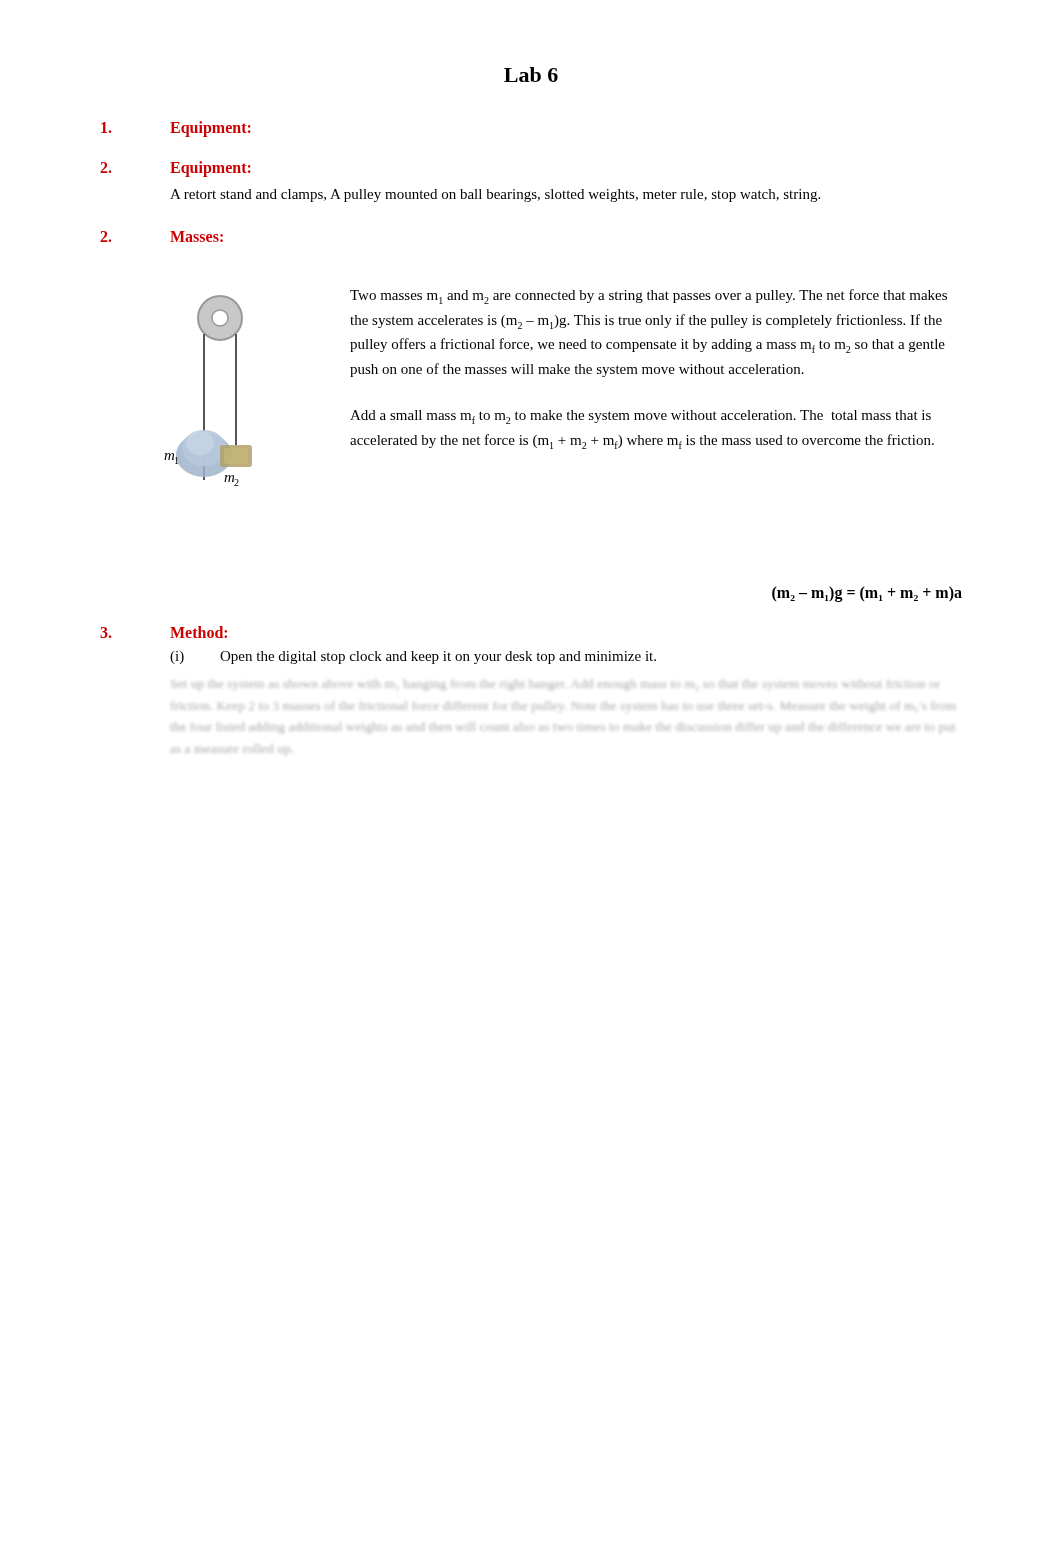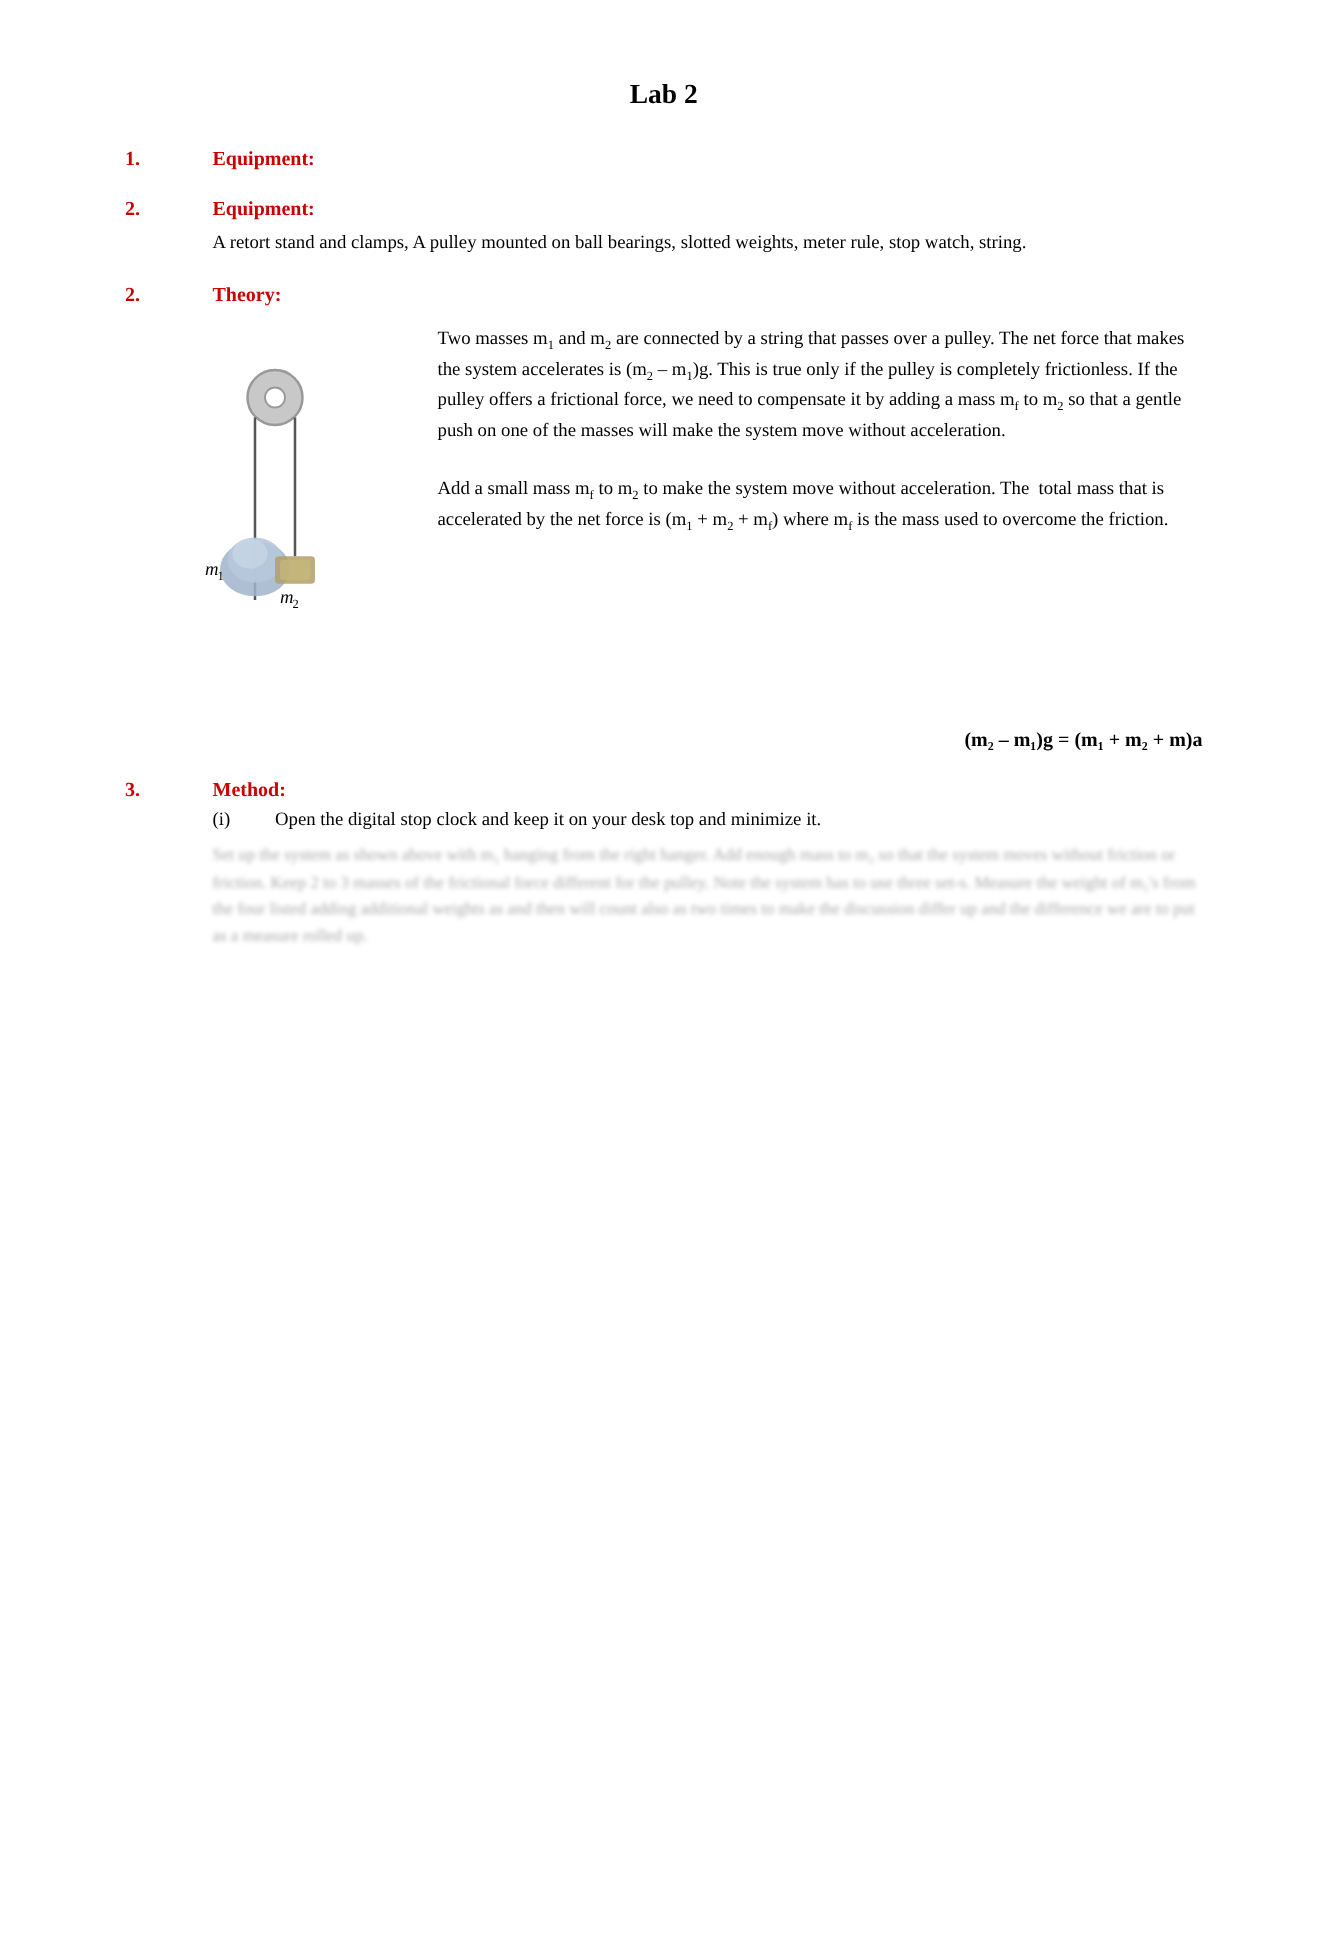--- a/index.html
+++ b/index.html
@@ -70,20 +70,21 @@
     }
     .pulley-svg {
       width: 200px;
       height: 290px;
     }
     .theory-text {
       flex: 1;
       font-size: 15px;
       line-height: 1.55;
       padding-left: 10px;
+      margin-top: 24px;
     }
     .equation-block {
       text-align: right;
       font-size: 16px;
       margin: 14px 0 14px 70px;
       font-weight: bold;
     }
     .blurred-text {
       color: #aaa;
       font-size: 13.5px;
@@ -103,21 +104,21 @@
       min-width: 50px;
     }
     sub {
       font-size: 10px;
     }
   </style>
 </head>
 <body>
 
 <div class="page-header">
-  <div class="lab-title">Lab 2</div>
+  <div class="lab-title">Lab 6</div>
 </div>
 
 <div class="section">
   <div class="section-header">
     <span class="section-number">1.</span>
     <span class="section-title">Equipment:</span>
   </div>
 </div>
 
 <div class="section">
@@ -126,21 +127,21 @@
     <span class="section-title">Equipment:</span>
   </div>
   <div class="section-body">
     <p>A retort stand and clamps, A pulley mounted on ball bearings, slotted weights, meter rule, stop watch, string.</p>
   </div>
 </div>
 
 <div class="section">
   <div class="section-header">
     <span class="section-number">2.</span>
-    <span class="section-title">Theory:</span>
+    <span class="section-title">Masses:</span>
   </div>
 
   <div class="theory-container">
 
     <div class="theory-image">
       <svg class="pulley-svg" viewBox="0 0 200 290" xmlns="http://www.w3.org/2000/svg">
 
         <circle cx="100" cy="38" r="22" fill="#c8c8c8" stroke="#999" stroke-width="2"></circle>
         <circle cx="100" cy="38" r="8" fill="#fff" stroke="#999" stroke-width="1.5"></circle>
 

